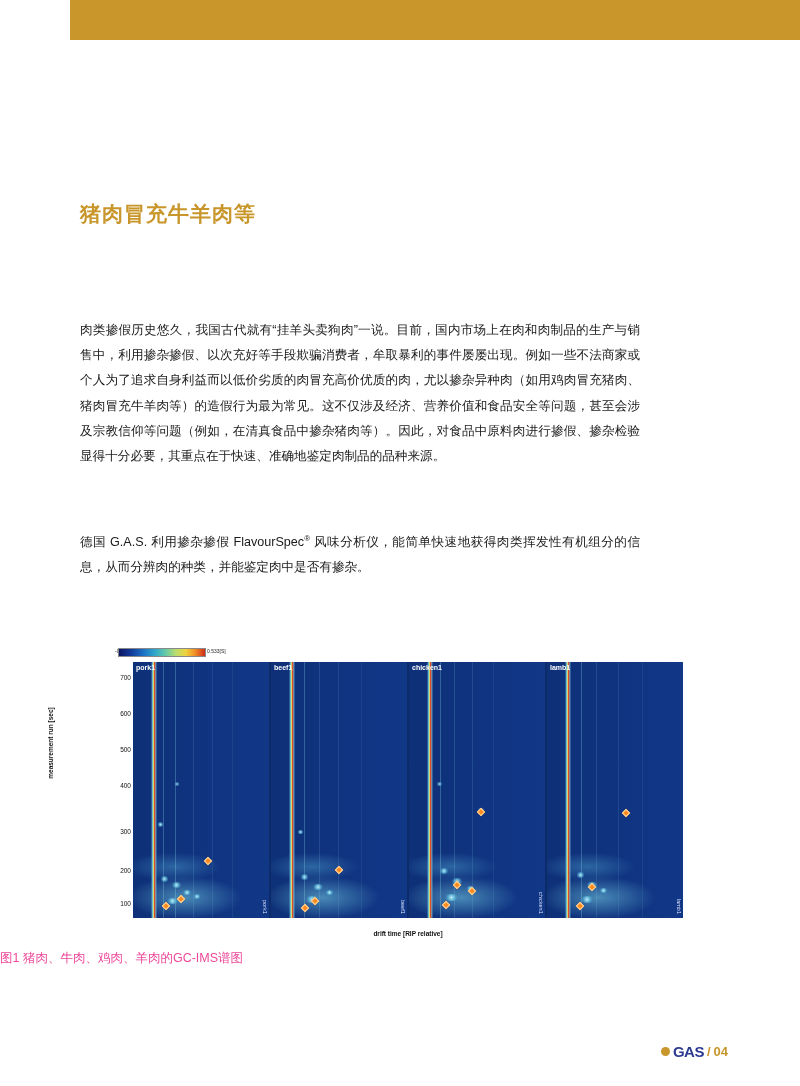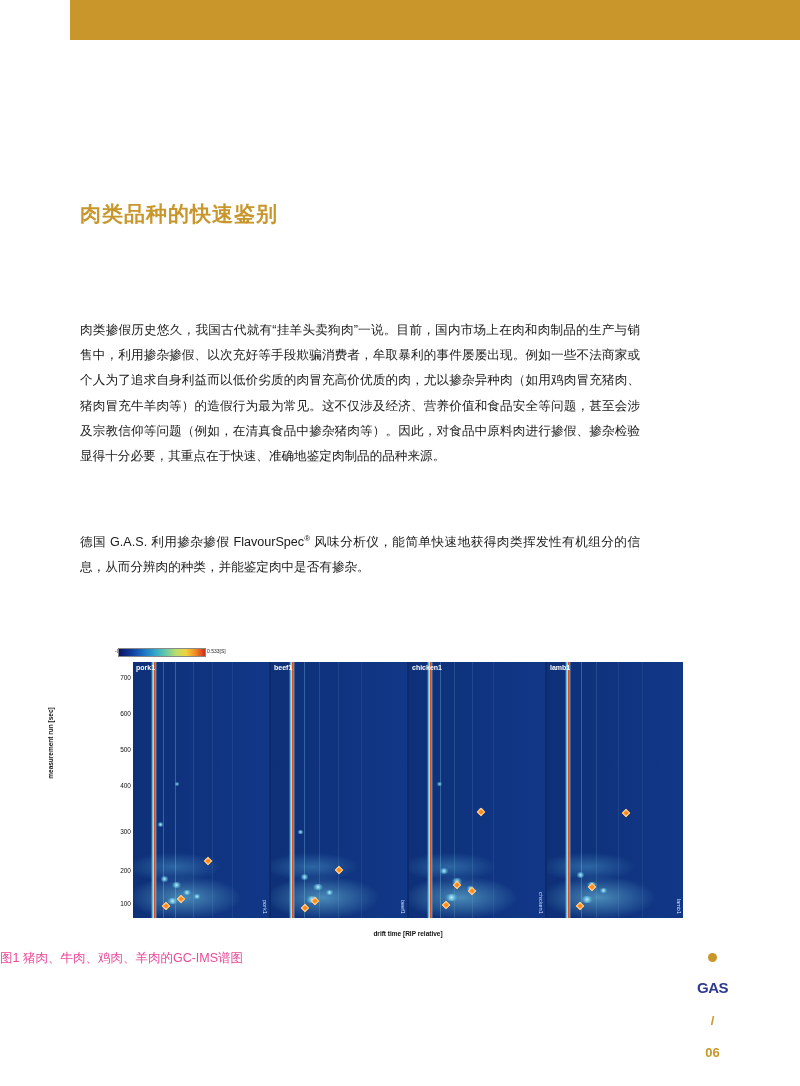--- a/index.html
+++ b/index.html
@@ -228,25 +228,24 @@
     color: #ec4899;
   }
 
   
   .footer {
     position: absolute;
     right: 72px;
     bottom: 26px;
     display: flex;
     align-items: center;
-    gap: 17px;
+    gap: 3px;
     font-size: 13px;
     font-weight: bold;
     color: #c8962a;
-    flex-direction: column;
   }
   .footer .dot {
     display: inline-block;
     width: 9px;
     height: 9px;
     border-radius: 50%;
     background: #c8962a;
   }
   .footer .brand {
     color: #2b3990;
@@ -258,21 +257,21 @@
     color: #c8962a;
     font-size: 13px;
   }
 </style>
 </head>
 <body>
 
 <div class="top-bar-gold"></div>
 <div class="top-bar-left-white"></div>
 
-<div class="page-title">肉类品种的快速鉴别</div>
+<div class="page-title">猪肉冒充牛羊肉等</div>
 
 <div class="para para-1">肉类掺假历史悠久，我国古代就有“挂羊头卖狗肉”一说。目前，国内市场上在肉和肉制品的生产与销售中，利用掺杂掺假、以次充好等手段欺骗消费者，牟取暴利的事件屡屡出现。例如一些不法商家或个人为了追求自身利益而以低价劣质的肉冒充高价优质的肉，尤以掺杂异种肉（如用鸡肉冒充猪肉、猪肉冒充牛羊肉等）的造假行为最为常见。这不仅涉及经济、营养价值和食品安全等问题，甚至会涉及宗教信仰等问题（例如，在清真食品中掺杂猪肉等）。因此，对食品中原料肉进行掺假、掺杂检验显得十分必要，其重点在于快速、准确地鉴定肉制品的品种来源。</div>
 
 <div class="para para-2">
   <span>德国 G.A.S. 利用掺杂掺假 FlavourSpec</span><span class="sup">®</span><span> 风味分析仪，能简单快速地获得肉类挥发性有机组分的信息，从而分辨肉的种类，并能鉴定肉中是否有掺杂。</span>
 </div>
 
 <div class="figure-wrap">
 
   <div class="cs-label cs-min">-0.144[M]</div>
@@ -380,14 +379,14 @@
 
   <div class="x-axis-title">drift time [RIP relative]</div>
 </div>
 
 <div class="fig-caption">图1 猪肉、牛肉、鸡肉、羊肉的GC-IMS谱图</div>
 
 <div class="footer">
   <span class="dot"></span>
   <span class="brand">GAS</span>
   <span>/</span>
-  <span class="pagenum">06</span>
+  <span class="pagenum">04</span>
 </div>
 
 </body></html>

